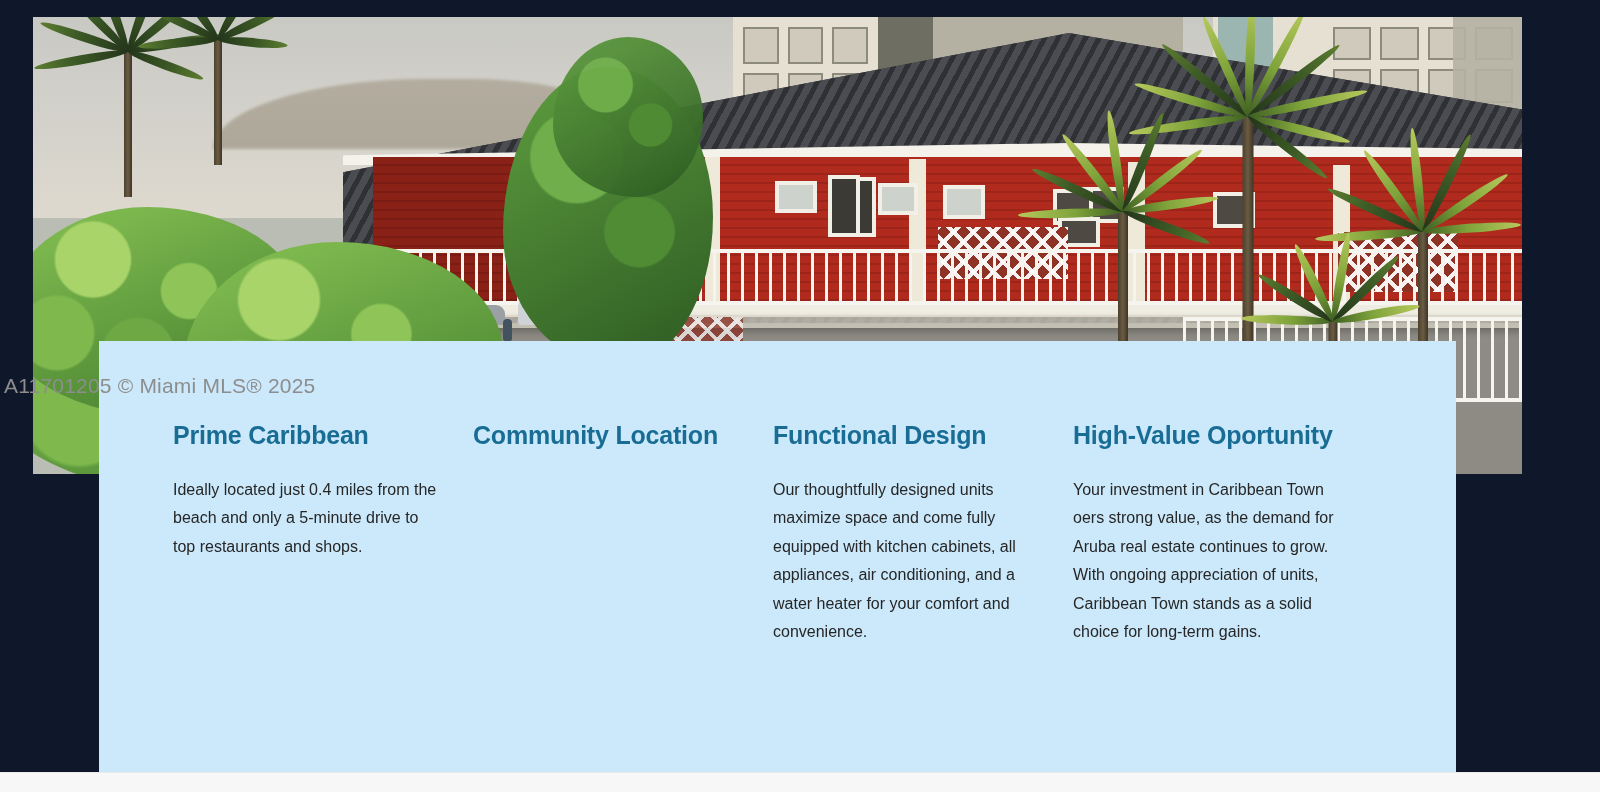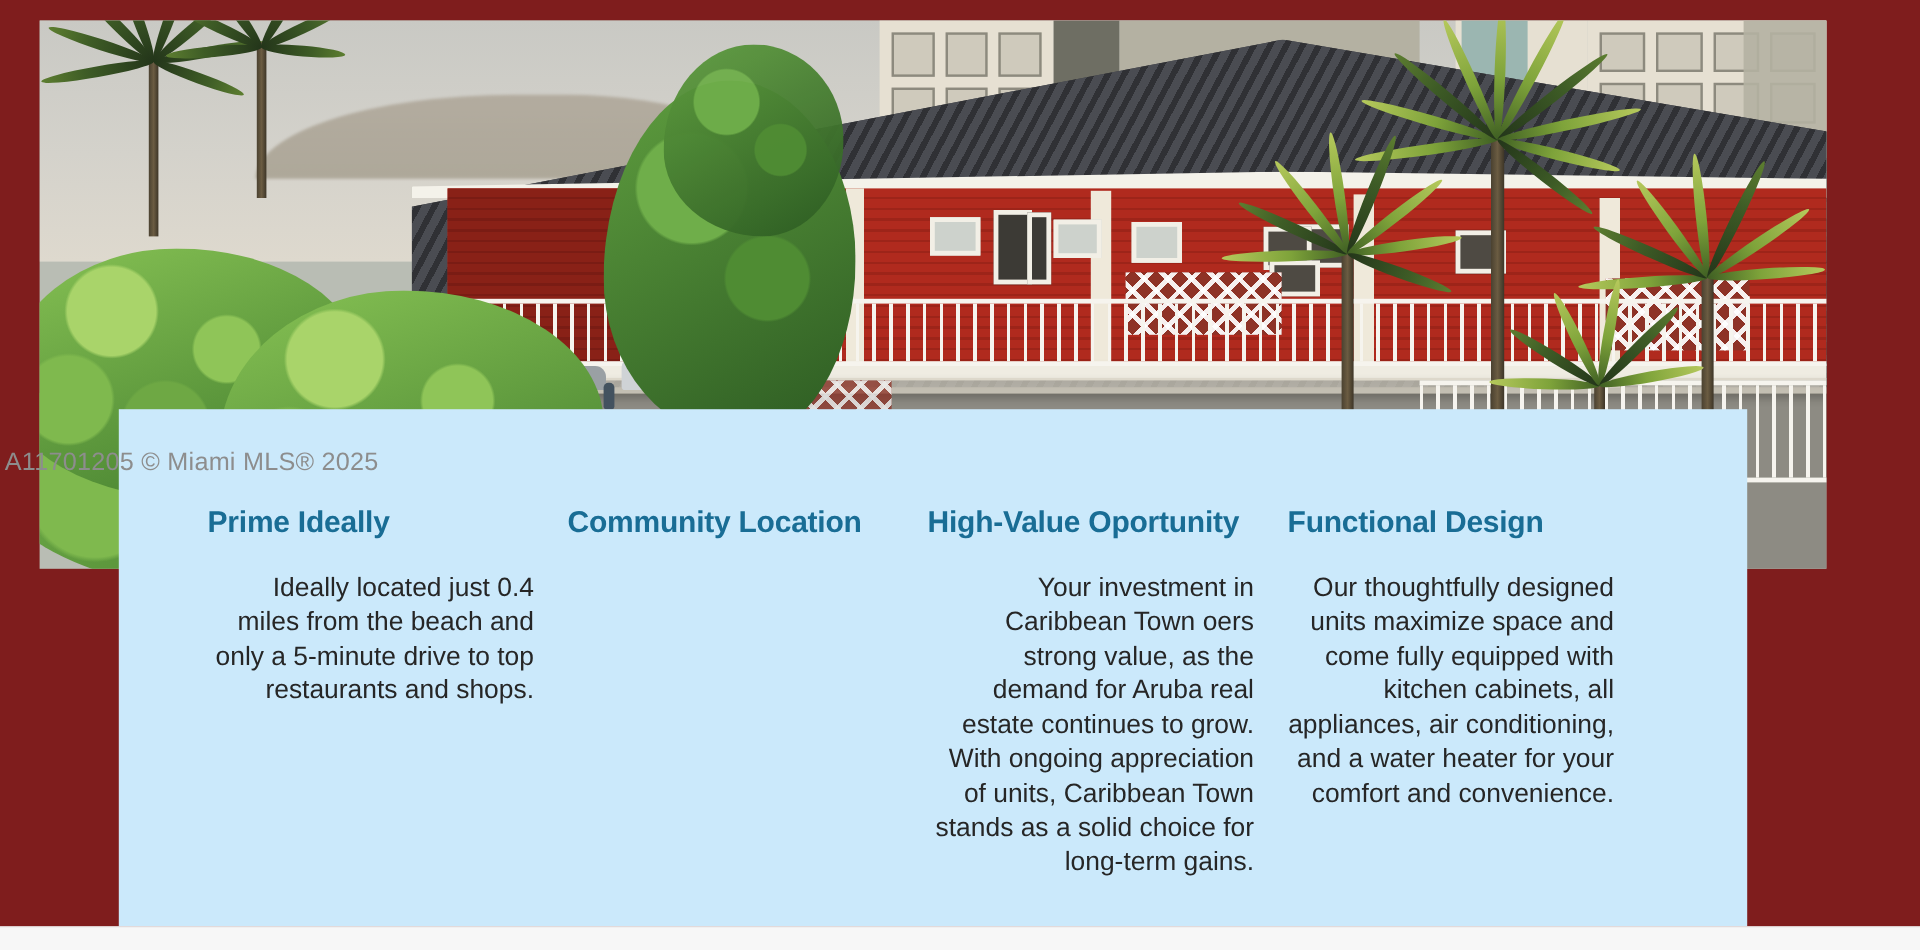--- a/index.html
+++ b/index.html
@@ -12,21 +12,21 @@
     height: 792px;
     font-family: "Liberation Sans", sans-serif;
     overflow: hidden;
     position: relative;
   }
 
   
   #page {
     position: absolute;
     inset: 0;
-    background: #7f1d1d;
+    background: #0f172a;
   }
 
   
   #hero {
     position: absolute;
     left: 33px;
     top: 17px;
     width: 1489px;
     height: 457px;
     overflow: hidden;
@@ -239,24 +239,23 @@
     margin: 0 0 26px 0;
     font-size: 25px;
     font-weight: bold;
     color: #196d95;
     letter-spacing: -.2px;
     line-height: 1.1;
     white-space: nowrap;
   }
   .col p {
     margin: 0;
-    font-size: 22px;
+    font-size: 16px;
     line-height: 28.6px;
     color: #262626;
-    text-align: right;
   }
 
   
   #footer-strip {
     position: absolute;
     left: 0;
     top: 772px;
     width: 1600px;
     height: 20px;
     background: #f7f7f7;
@@ -453,36 +452,36 @@
       <div class="frond" style="width:88px;transform:rotate(350deg);"></div>
     </div>
   </div>
 
   <div id="watermark">A11701205 © Miami MLS® 2025</div>
 
   <div id="info-panel">
     <div id="columns">
 
       <div class="col">
-        <h3>Prime Ideally</h3>
+        <h3>Prime Caribbean</h3>
         <p>Ideally located just 0.4 miles from the beach and only a 5-minute drive to top restaurants and shops.</p>
       </div>
 
       <div class="col">
         <h3>Community Location</h3>
+      </div>
+
+      <div class="col">
+        <h3>Functional Design</h3>
+        <p>Our thoughtfully designed units maximize space and come fully equipped with kitchen cabinets, all appliances, air conditioning, and a water heater for your comfort and convenience.</p>
       </div>
 
       <div class="col">
         <h3>High-Value Oportunity</h3>
         <p>Your investment in Caribbean Town oers strong value, as the demand for Aruba real estate continues to grow. With ongoing appreciation of units, Caribbean Town stands as a solid choice for long-term gains.</p>
       </div>
 
-      <div class="col">
-        <h3>Functional Design</h3>
-        <p>Our thoughtfully designed units maximize space and come fully equipped with kitchen cabinets, all appliances, air conditioning, and a water heater for your comfort and convenience.</p>
-      </div>
-
     </div>
   </div>
 
   <div id="footer-strip"></div>
 
 </div>
 
 </body></html>

